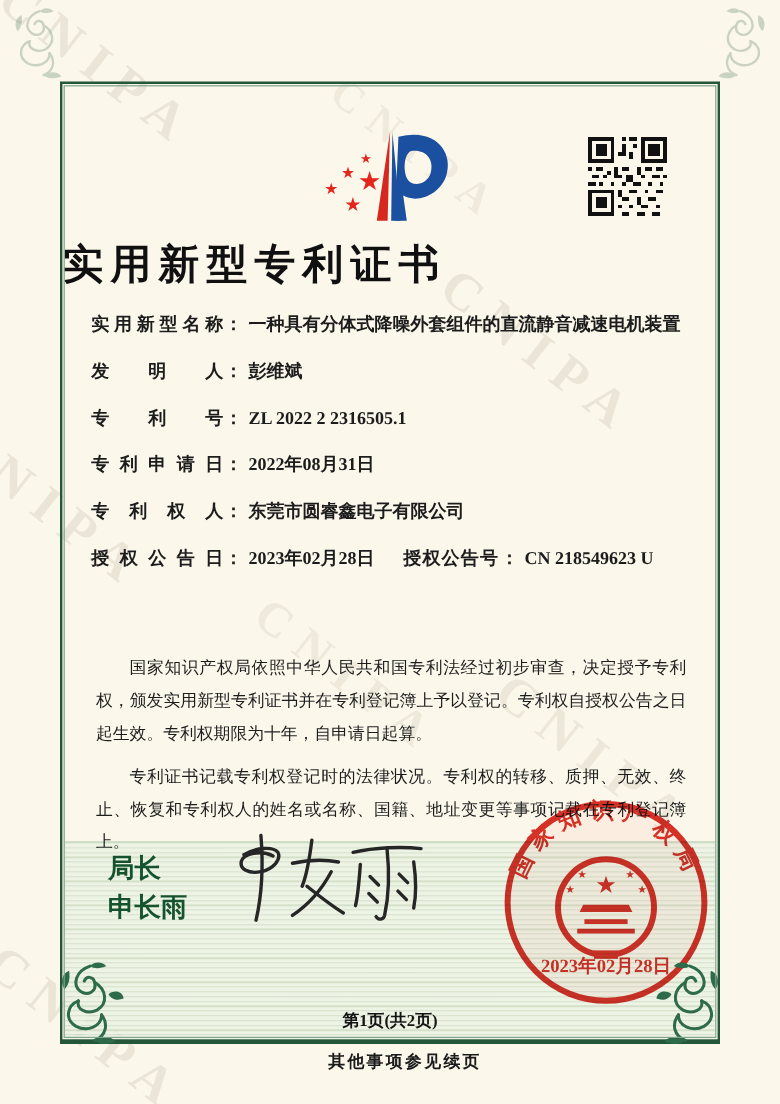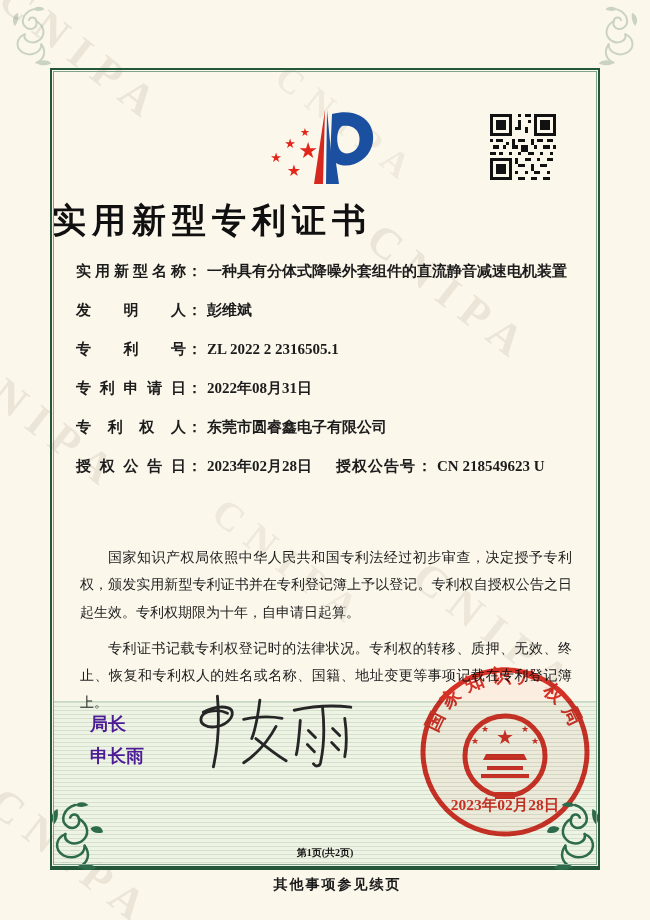--- a/index.html
+++ b/index.html
@@ -48,28 +48,28 @@
          text-align:justify;color:#1d1d1d;z-index:2;}
   .paras p{margin:0 0 9px 0;text-indent:2em;}
 
   
   .lower-panel{position:absolute;left:2px;right:2px;bottom:0;height:164px;z-index:1;
     background:repeating-linear-gradient(180deg, rgba(150,186,146,.38) 0 1px, rgba(236,243,229,.95) 1px 4px);
     border-top:1px solid rgba(120,160,120,.35);}
 
   .director{position:absolute;left:38px;bottom:94px;z-index:3;
             font-family:"Liberation Sans","DejaVu Sans",sans-serif;
-            font-size:18px;font-weight:600;line-height:32px;color:#4c1d95;margin-top:32px;}
+            font-size:22px;font-weight:600;line-height:32px;color:#14532d;margin-top:32px;}
   .sig{position:absolute;left:130px;bottom:84px;width:182px;height:96px;z-index:3;}
 
   .seal{position:absolute;right:5px;bottom:26px;width:176px;height:176px;z-index:4;
         mix-blend-mode:multiply;opacity:.95;}
 
   .band-text{position:absolute;left:0;right:0;bottom:6px;text-align:center;
-             font-size:10px;font-weight:600;color:#141414;z-index:3;}
+             font-size:14px;font-weight:600;color:#141414;z-index:3;}
 
   .fl{position:absolute;bottom:-8px;width:58px;height:76px;z-index:4;}
   .fl-left{left:-6px;}
   .fl-right{right:-6px;transform:scaleX(-1);}
 
   .footer-note{position:absolute;left:0;right:0;top:876px;text-align:center;
                font-size:14px;font-weight:600;letter-spacing:2px;color:#1a1a1a;padding-left:25px;}
 </style>
 </head>
 <body>

